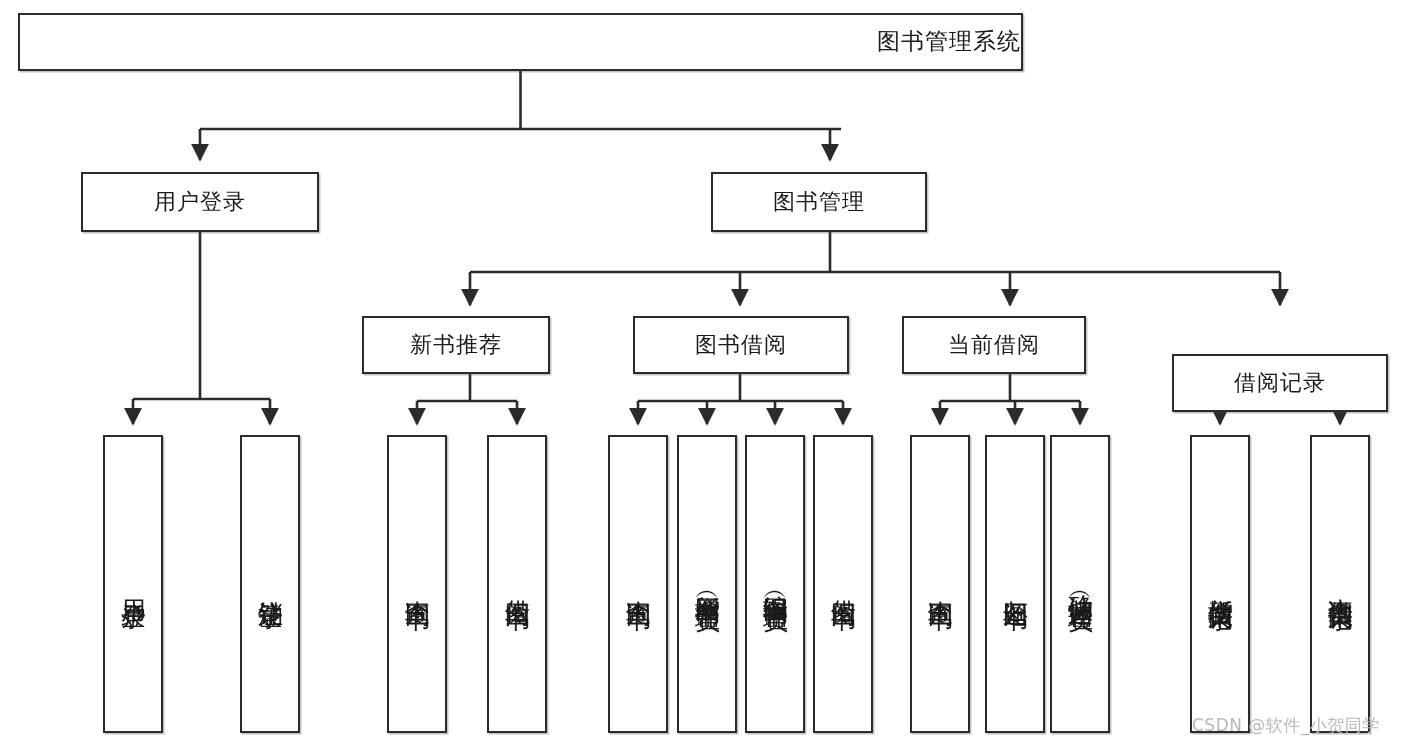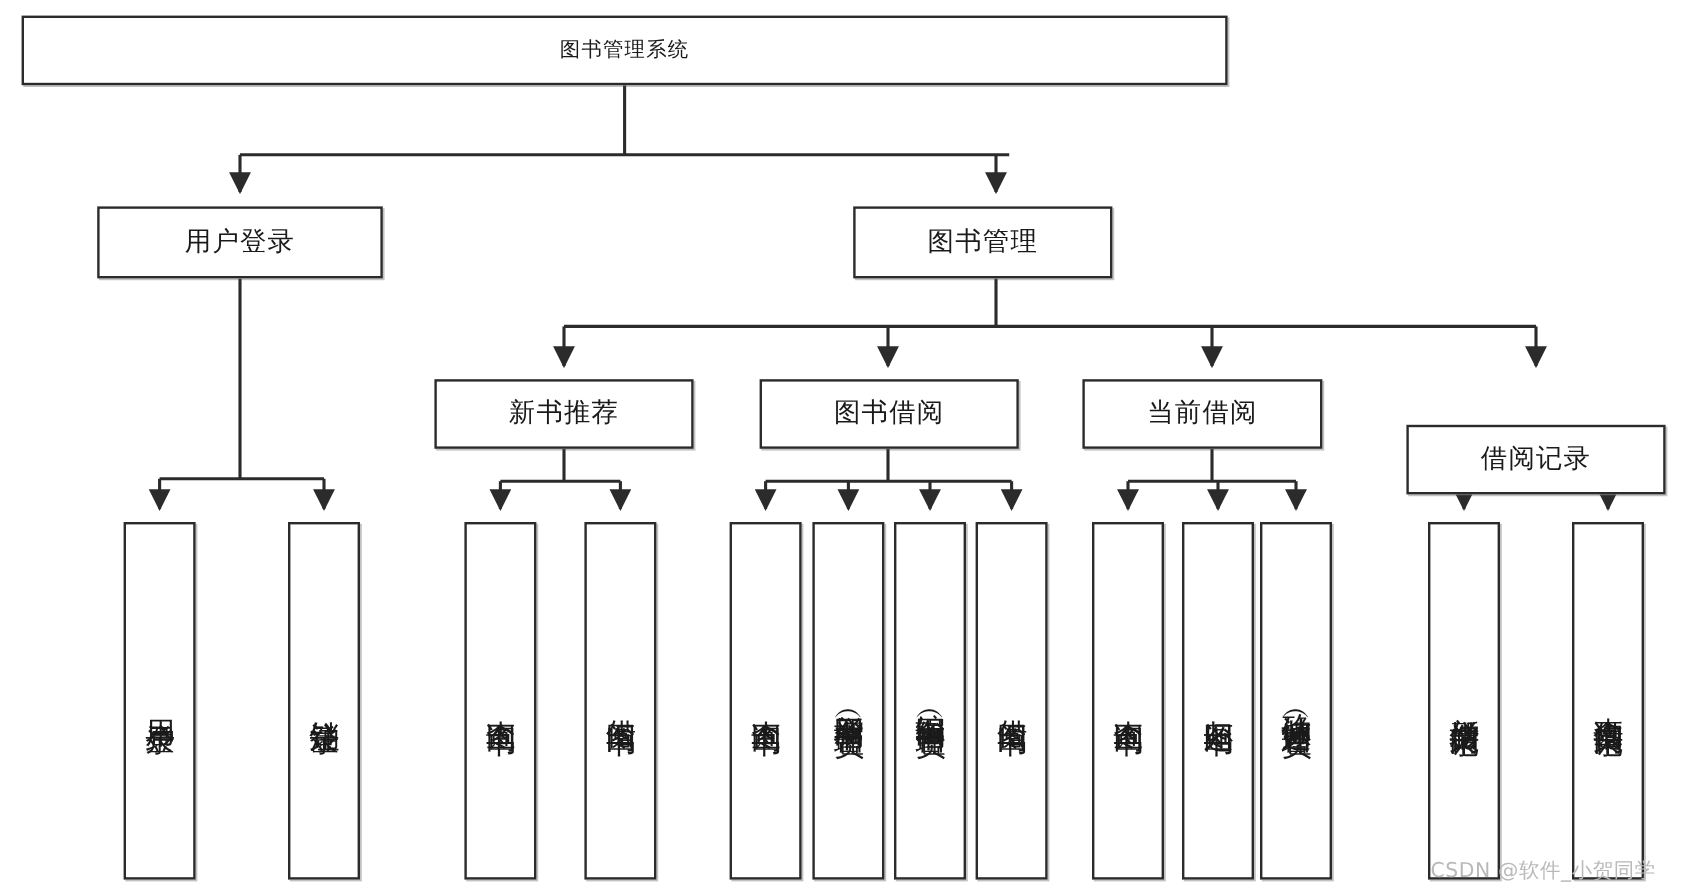--- a/index.html
+++ b/index.html
@@ -35,21 +35,22 @@
     color: #1a1a1a;
     box-shadow: 1.5px 1.5px 0 rgba(80,80,80,0.35);
   }
   .node.h {
     font-size: 22px;
     letter-spacing: 1px;
     line-height: 1.1;
     white-space: nowrap;
   }
   .node.root {
-    font-size: 17px;
+    font-size: 23px;
+    justify-content: flex-end;
   }
   .node.leaf {
     padding: 6px 0;
     align-items: center;
     justify-content: center;
   }
   .node.leaf .vtext {
     writing-mode: vertical-rl;
     text-orientation: upright;
     font-size: 25px;
@@ -126,27 +127,27 @@
     <span>图书管理系统</span>
   </div>
 
   <div class="node h" style="left: 81px; top: 172px; width: 238px; height: 60px; border-color: rgb(43, 43, 43); background: rgb(255, 255, 255); color: rgb(26, 26, 26);">
     <span>用户登录</span>
   </div>
   <div class="node h" style="left: 711px; top: 172px; width: 216px; height: 60px; border-color: rgb(43, 43, 43); background: rgb(255, 255, 255); color: rgb(26, 26, 26);">
     <span>图书管理</span>
   </div>
 
-  <div class="node h" style="left: 362px; top: 316px; width: 216px; height: 58px; border-color: rgb(43, 43, 43); background: rgb(255, 255, 255); color: rgb(26, 26, 26);">
+  <div class="node h" style="left: 362px; top: 316px; width: 188px; height: 58px; border-color: rgb(43, 43, 43); background: rgb(255, 255, 255); color: rgb(26, 26, 26);">
     <span>新书推荐</span>
   </div>
   <div class="node h" style="left: 633px; top: 316px; width: 216px; height: 58px; border-color: rgb(43, 43, 43); background: rgb(255, 255, 255); color: rgb(26, 26, 26);">
     <span>图书借阅</span>
   </div>
-  <div class="node h" style="left: 902px; top: 316px; width: 200px; height: 58px; border-color: rgb(43, 43, 43); background: rgb(255, 255, 255); color: rgb(26, 26, 26);">
+  <div class="node h" style="left: 902px; top: 316px; width: 184px; height: 58px; border-color: rgb(43, 43, 43); background: rgb(255, 255, 255); color: rgb(26, 26, 26);">
     <span>当前借阅</span>
   </div>
   <div class="node h" style="left: 1172px; top: 316px; width: 216px; height: 58px; border-color: rgb(43, 43, 43); background: rgb(255, 255, 255); color: rgb(26, 26, 26); margin-top: 38px;">
     <span>借阅记录</span>
   </div>
 
   <div class="node leaf" style="left: 103px; top: 435px; width: 60px; height: 298px; border-color: rgb(43, 43, 43); background: rgb(255, 255, 255); color: rgb(26, 26, 26);">
     <span class="vtext">用户登录</span>
   </div>
   <div class="node leaf" style="left: 240px; top: 435px; width: 60px; height: 298px; border-color: rgb(43, 43, 43); background: rgb(255, 255, 255); color: rgb(26, 26, 26);">

